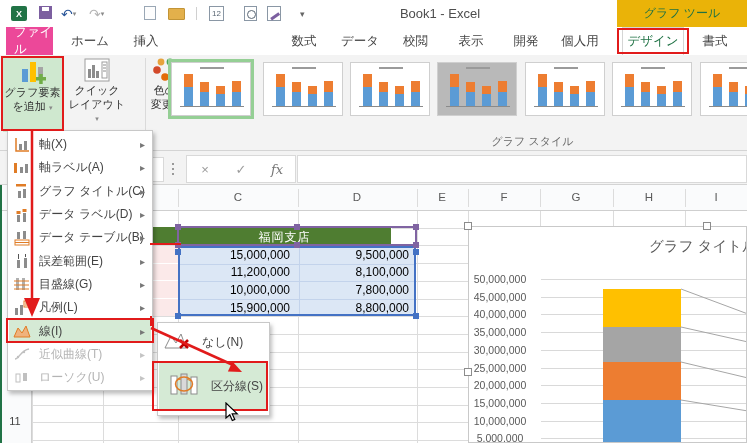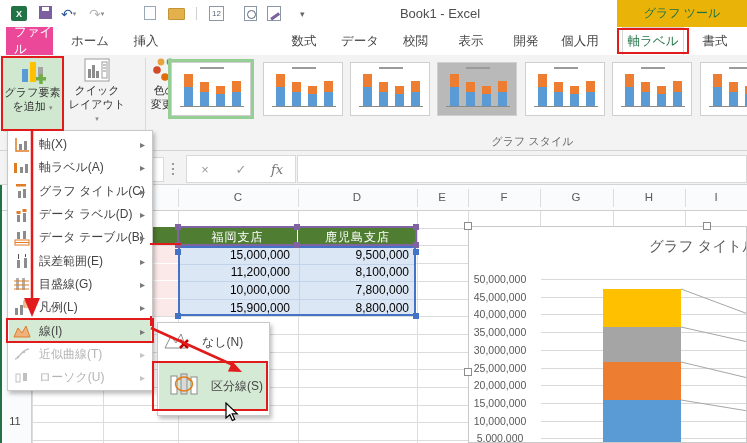--- a/index.html
+++ b/index.html
@@ -68,21 +68,21 @@
   .gridarea { position:absolute; left:2px; top:26px; width:745px; height:232px;
      background:repeating-linear-gradient(to bottom,#fff 0 16.7px,#dcdcdc 16.7px 17.7px); }
   .vl { position:absolute; top:26px; bottom:0; width:1px; background:#dcdcdc; }
   .rowhdr { position:absolute; left:2px; top:26px; width:30px; bottom:0; background:#fafbfc; border-right:1px solid #cfcfcf; }
   .rownum { position:absolute; left:0; width:26px; text-align:center; font-size:11px; color:#444; }
   .green-edge { position:absolute; left:0; top:185px; width:2px; height:258px; background:#217346; }
 
   .b-green { position:absolute; left:153px; top:227px; width:25px; height:18px; background:#4f7d31; }
   .b-pink { position:absolute; left:153px; top:246px; width:25px; height:70px; background:#fbe9e9;
      background-image:repeating-linear-gradient(to bottom,#fbe9e9 0 16.7px,#fff 16.7px 17.7px); }
-  .hdr-green { position:absolute; left:178px; top:227.5px; width:239px; height:18px; background:#4f7d31; color:#fff; display:flex; }
+  .hdr-green { position:absolute; left:178px; top:227.5px; width:214px; height:18px; background:#4f7d31; color:#fff; display:flex;flex-direction:column; }
   .hdr-green div { flex:1; text-align:center; line-height:18px; font-size:12px; letter-spacing:1px; }
   .hdr-green div:first-child { border-right:1px solid #fff; }
   .sel-blue { position:absolute; left:178px; top:246px; width:238px; height:70px; background:#dce7f5; border:2px solid #4472c4;
      background-image:repeating-linear-gradient(to bottom,transparent 0 16.2px,#c3d3eb 16.2px 17.2px); }
   .sel-blue .mid { position:absolute; left:119px; top:0; bottom:0; width:1px; background:#c3d3eb; }
   .sel-purple { position:absolute; left:177px; top:226px; width:240px; height:20px; border:2px solid #8064a2; }
   .hdl { position:absolute; width:6px; height:6px; }
   .hdl.p { background:#8064a2; }
   .hdl.b { background:#4472c4; }
   .cellv { position:absolute; width:110px; height:17.7px; line-height:17.7px; text-align:right; color:#000; font-size:12px; }
@@ -138,21 +138,21 @@
 <div class="tabrow">
   <span class="tab tab-file" style="left:6px;width:47px;">ファイル</span>
   <span class="tab" style="left:70px;width:40px;">ホーム</span>
   <span class="tab" style="left:128px;width:36px;">挿入</span>
   <span class="tab" style="left:285px;width:38px;">数式</span>
   <span class="tab" style="left:338px;width:44px;">データ</span>
   <span class="tab" style="left:395px;width:41px;">校閲</span>
   <span class="tab" style="left:452px;width:38px;">表示</span>
   <span class="tab" style="left:506px;width:40px;">開発</span>
   <span class="tab" style="left:558px;width:44px;">個人用</span>
-  <span class="tab tab-active" style="left:622px;width:62px;">軸ラベル</span>
+  <span class="tab tab-active" style="left:622px;width:62px;">デザイン</span>
   <span class="tab" style="left:696px;width:38px;">書式</span>
 </div>
 
 <div class="ribbon">
   <div class="rbtn add-el">
     <svg width="28" height="28" viewBox="0 0 28 28">
       <rect x="3" y="12" width="6" height="13" fill="#5b9bd5"></rect>
       <rect x="11" y="5" width="6" height="20" fill="#ffc000"></rect>
       <rect x="19" y="10" width="5" height="10" fill="#a5a5a5"></rect>
       <rect x="17" y="20" width="10" height="3.5" fill="#70ad47"></rect>

